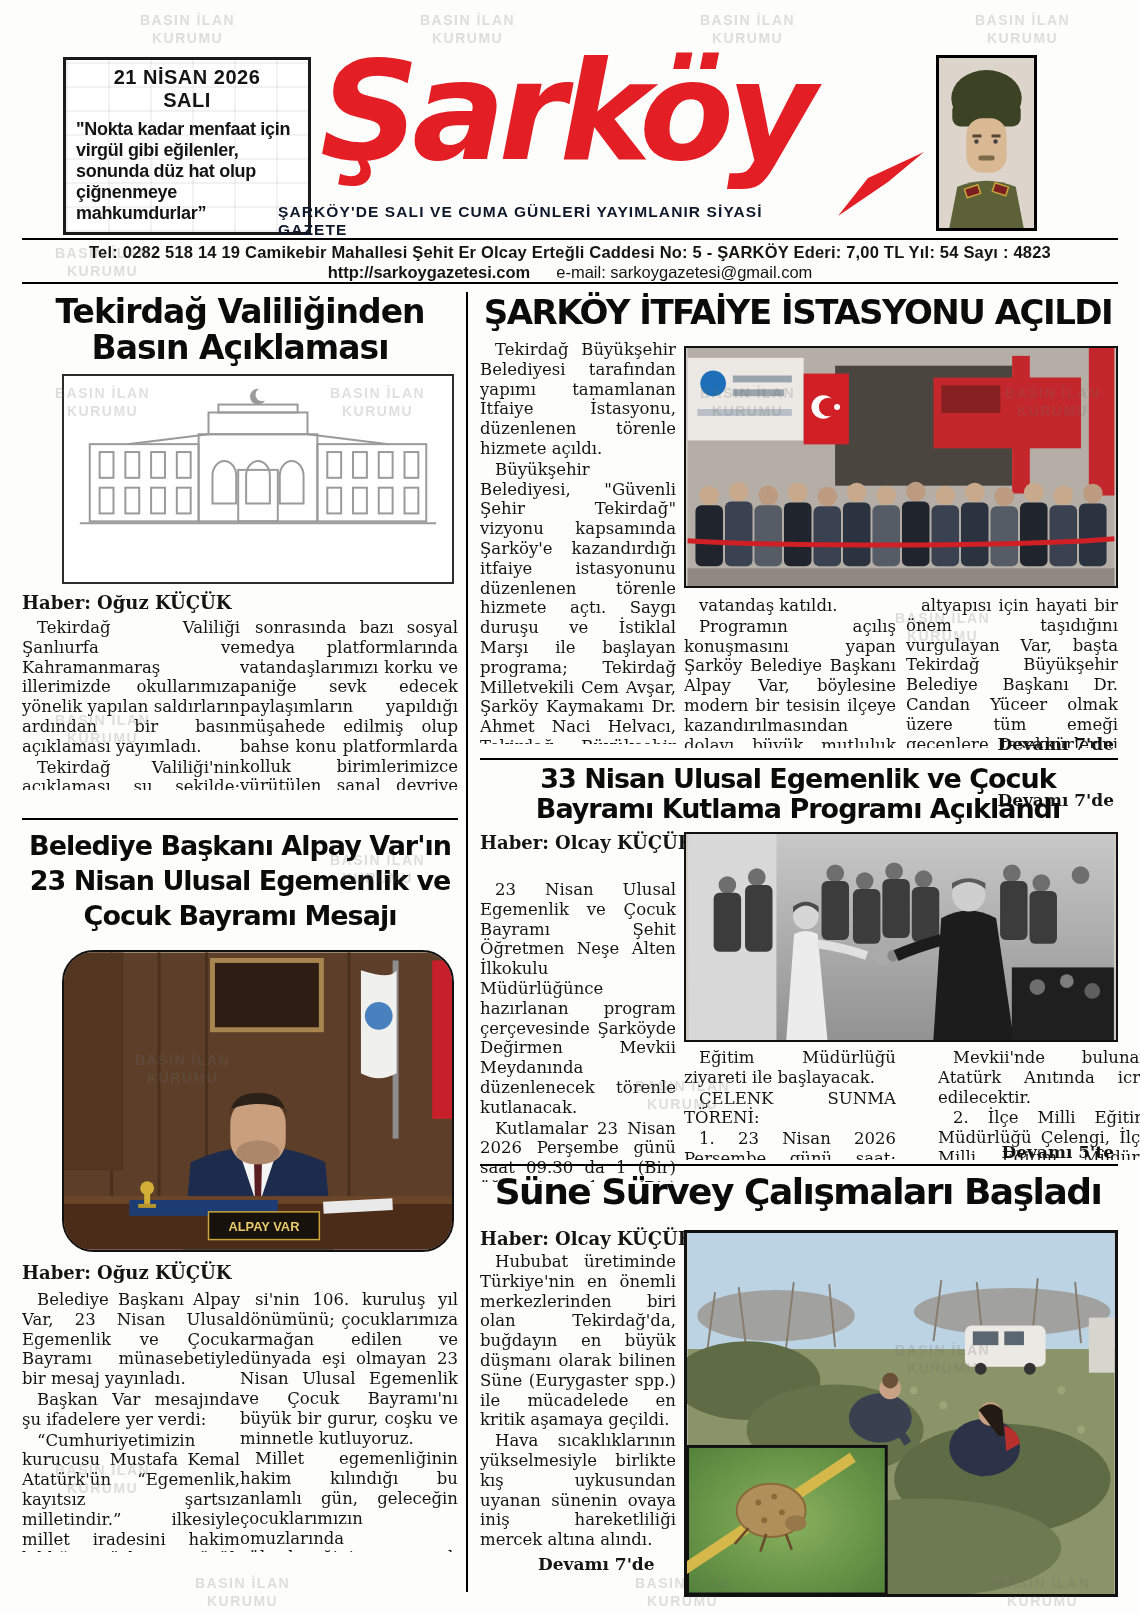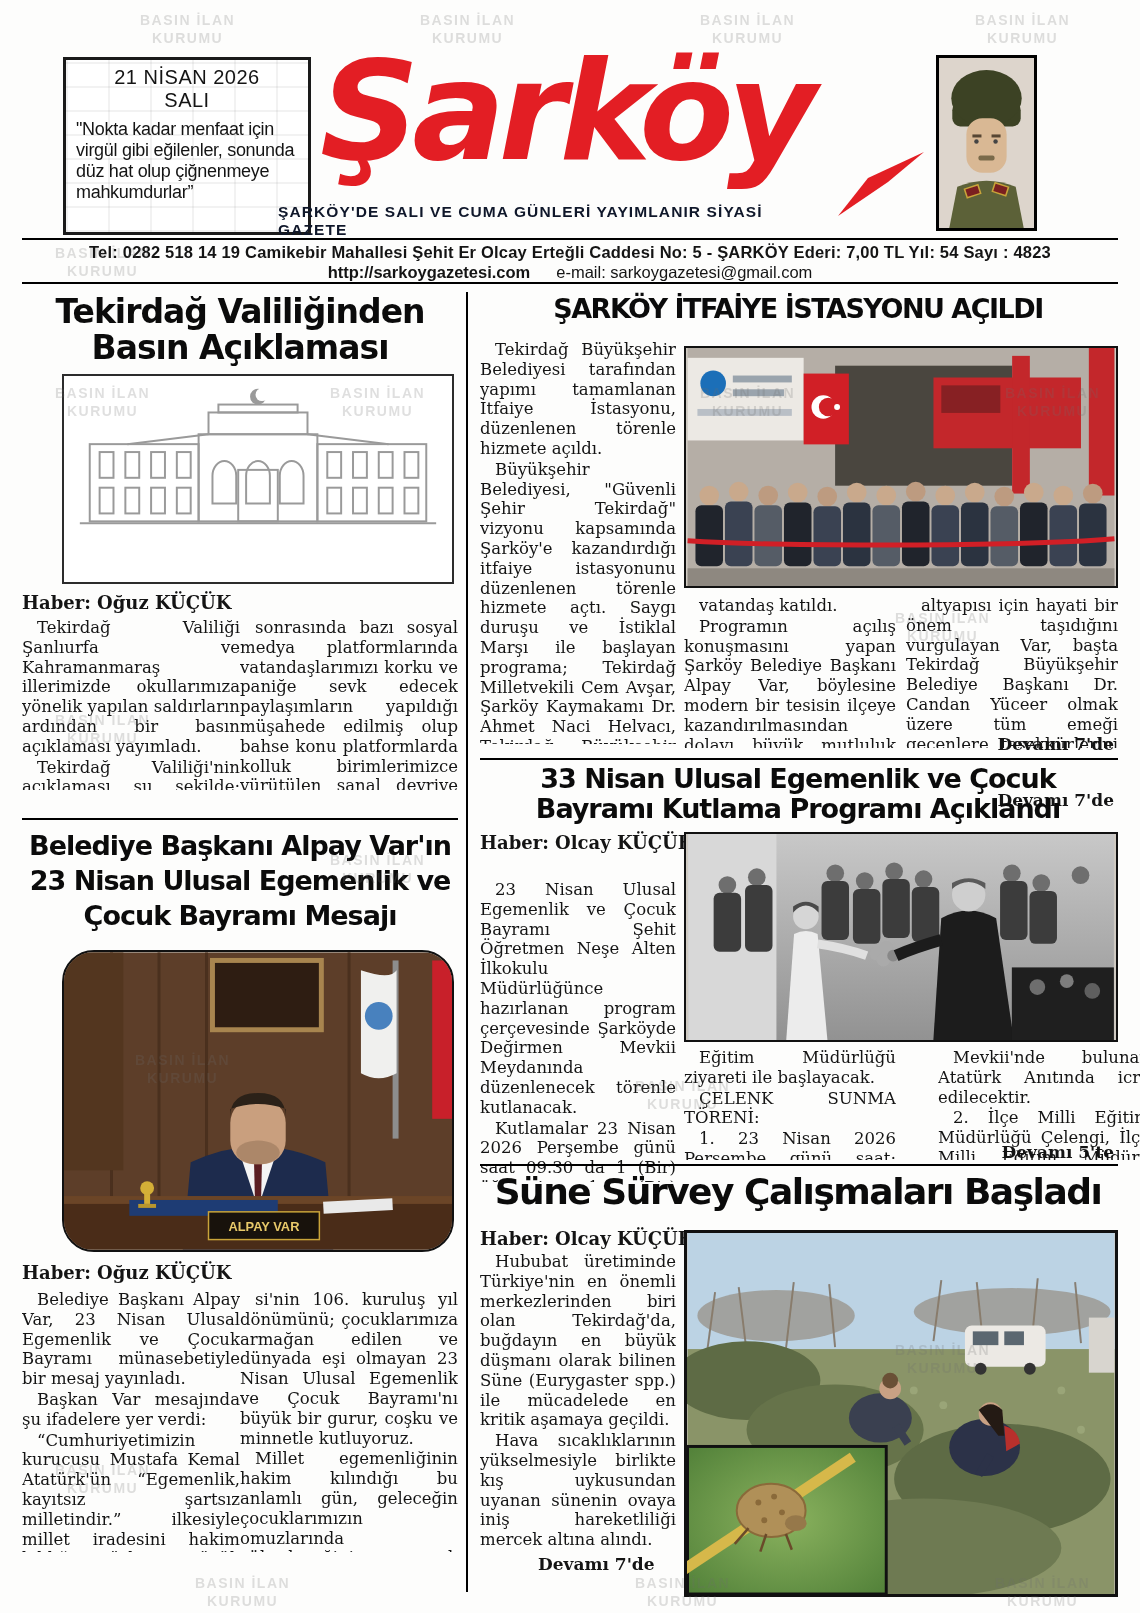--- a/index.html
+++ b/index.html
@@ -9,21 +9,21 @@
     background: #fdfdfc; overflow: hidden;
     font-family: "DejaVu Serif", serif; color: #141414;
   }
   
   .datebox {
     position:absolute; left:63px; top:57px; width:248px; height:178px;
     border:3px solid #1a1a1a; padding:6px 10px; background:
       repeating-linear-gradient(0deg, rgba(0,0,0,.05) 0 2px, transparent 2px 24px),
       repeating-linear-gradient(90deg, rgba(0,0,0,.05) 0 2px, transparent 2px 42px),
       #fff;
-    font-family:"Liberation Sans",sans-serif; font-weight:normal;
+    font-family:"Liberation Sans",sans-serif; font-weight:bold;
   }
   .datebox .date, .datebox .day { font-size:20px; text-align:center; letter-spacing:.5px; }
   .datebox .quote { font-size:18px; line-height:1.17; margin-top:7px; letter-spacing:-.3px; }
   .logo {
     position:absolute; left:252px; top:26px; width:626px; height:172px;
     display:flex; align-items:center; justify-content:center;
     font-family:"DejaVu Sans",sans-serif; font-weight:bold; font-style:italic;
     font-size:138px; letter-spacing:-7px; color:#e31e24; line-height:1;
   }
   .tagline {
@@ -65,21 +65,21 @@
   .photobox { position:absolute; border:2px solid #111; background:#cfcac2; overflow:hidden; }
   .photobox svg { display:block; width:100%; height:100%; }
   
   .h-art1 { position:absolute; left:0; top:2px; width:436px; font-size:33px; }
   .valilikbox { position:absolute; left:40px; top:82px; width:392px; height:210px; border:2px solid #2c2c2c; background:#fff; }
   .valilikbox svg { display:block; width:100%; height:152px; margin-top:6px; }
   .valilik-caption { text-align:center; font-size:25px; letter-spacing:2px; color:#6e6e6e; margin-top:2px; }
   .h-art2 { position:absolute; left:0; top:536px; width:436px; font-size:27px; line-height:1.3; }
   
   .right { position:absolute; left:456px; top:0; width:640px; height:1315px; }
-  .h-itf { position:absolute; left:0; top:2px; width:640px; font-size:27px; letter-spacing:-1.5px; }
+  .h-itf { position:absolute; left:0; top:2px; width:640px; font-size:34px; letter-spacing:-1.5px; }
   .h-kut { position:absolute; left:0; top:472px; width:640px; font-size:27px; }
   .h-sun { position:absolute; left:0; top:880px; width:640px; font-size:36px; letter-spacing:-1.5px; }
   .wm {
     position:absolute; white-space:pre-line; text-align:center; z-index:5;
     font-family:"Liberation Sans",sans-serif; font-weight:bold; font-size:14px; line-height:1.25;
     color:rgba(110,110,110,.22); letter-spacing:1.5px; pointer-events:none;
   }
 </style>
 </head>
 <body>

